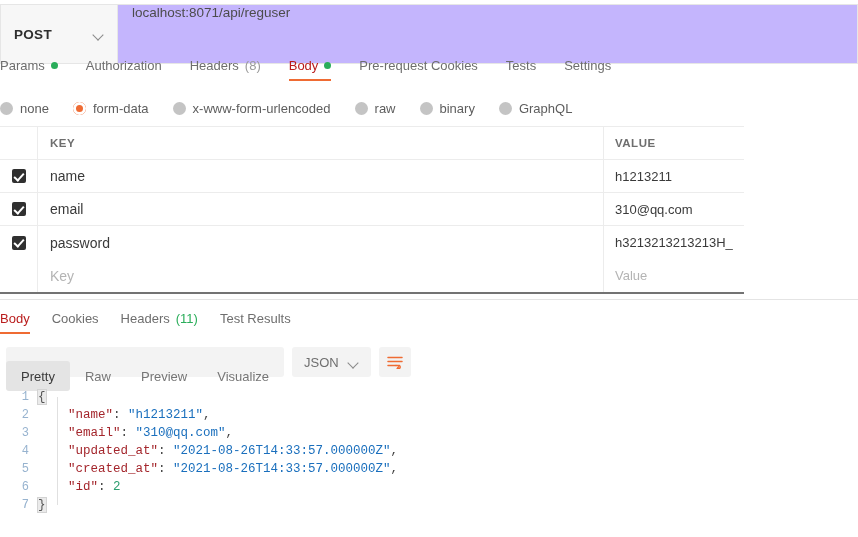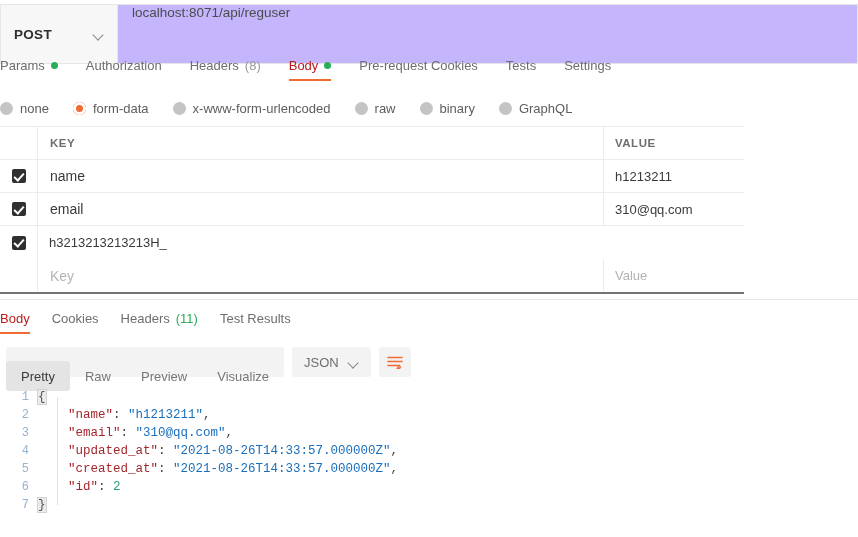--- a/index.html
+++ b/index.html
@@ -325,20 +325,21 @@
           <div class="kv-check">
             <span class="cb"></span>
           </div>
           <div class="kv-key">email</div>
           <div class="kv-val">310@qq.com</div>
         </div>
         <div class="kv-row">
           <div class="kv-check">
             <span class="cb"></span>
           </div>
+          <div class="kv-key">password</div>
           <div class="kv-val">h3213213213213H_</div>
         </div>
       </div>
     <div class="kv-row">
       <div class="kv-check"></div>
       <div class="kv-key placeholder">Key</div>
       <div class="kv-val placeholder">Value</div>
     </div>
   </div>
 

